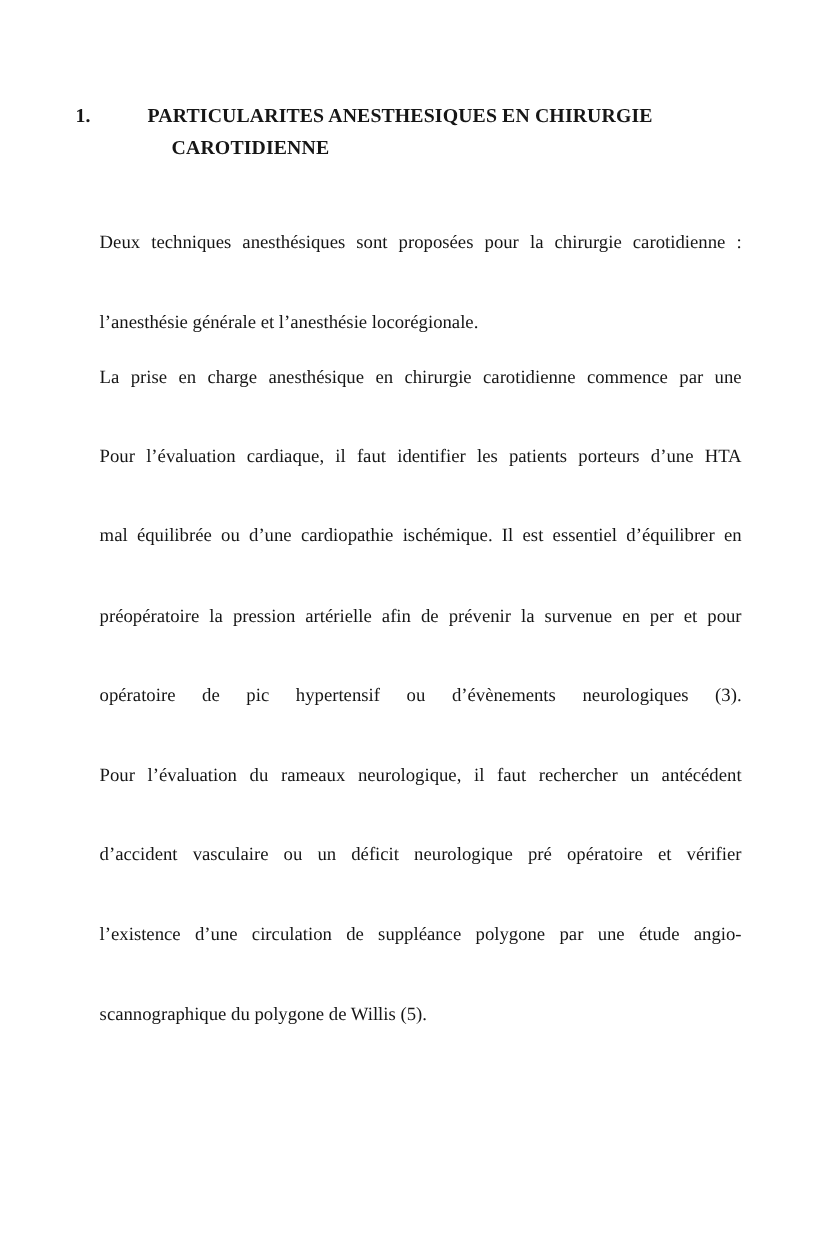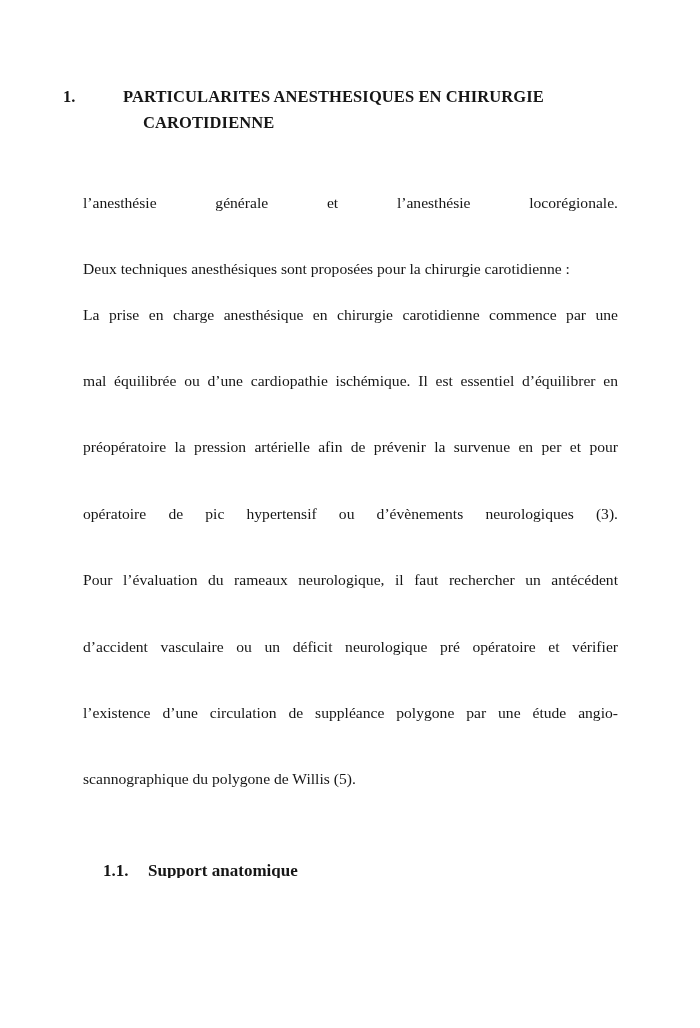--- a/index.html
+++ b/index.html
@@ -114,28 +114,29 @@
   <div class="content">
 
     <h1 class="chapter-title">
       <span class="num">1.</span><span>PARTICULARITES ANESTHESIQUES EN CHIRURGIE</span><br>
       <span>CAROTIDIENNE</span>
     </h1>
 
     <div class="gap-after-title"></div>
 
     <p class="para">
+      <span class="line">Deux techniques anesthésiques sont proposées pour la chirurgie carotidienne :</span>
       <span class="line">l’anesthésie générale et l’anesthésie locorégionale.</span>
-      <span class="line">Deux techniques anesthésiques sont proposées pour la chirurgie carotidienne :</span>
     </p>
 
     <div class="gap-para"></div>
 
     <p class="para">
       <span class="line">La prise en charge anesthésique en chirurgie carotidienne commence par une</span>
+      <span class="line">Pour l’évaluation cardiaque, il faut identifier les patients porteurs d’une HTA</span>
       <span class="line">mal équilibrée ou d’une cardiopathie ischémique. Il est essentiel d’équilibrer en</span>
       <span class="line">préopératoire la pression artérielle afin de prévenir la survenue en per et pour</span>
       <span class="line">opératoire de pic hypertensif ou d’évènements neurologiques (3).</span>
       <span class="line">Pour l’évaluation du rameaux neurologique, il faut rechercher un antécédent</span>
       <span class="line">d’accident vasculaire ou un déficit neurologique pré opératoire et vérifier</span>
       <span class="line">l’existence d’une circulation de suppléance polygone par une étude angio-</span>
       <span class="line">scannographique du polygone de Willis (5).</span>
     </p>
 
     <div class="gap-section"></div>

